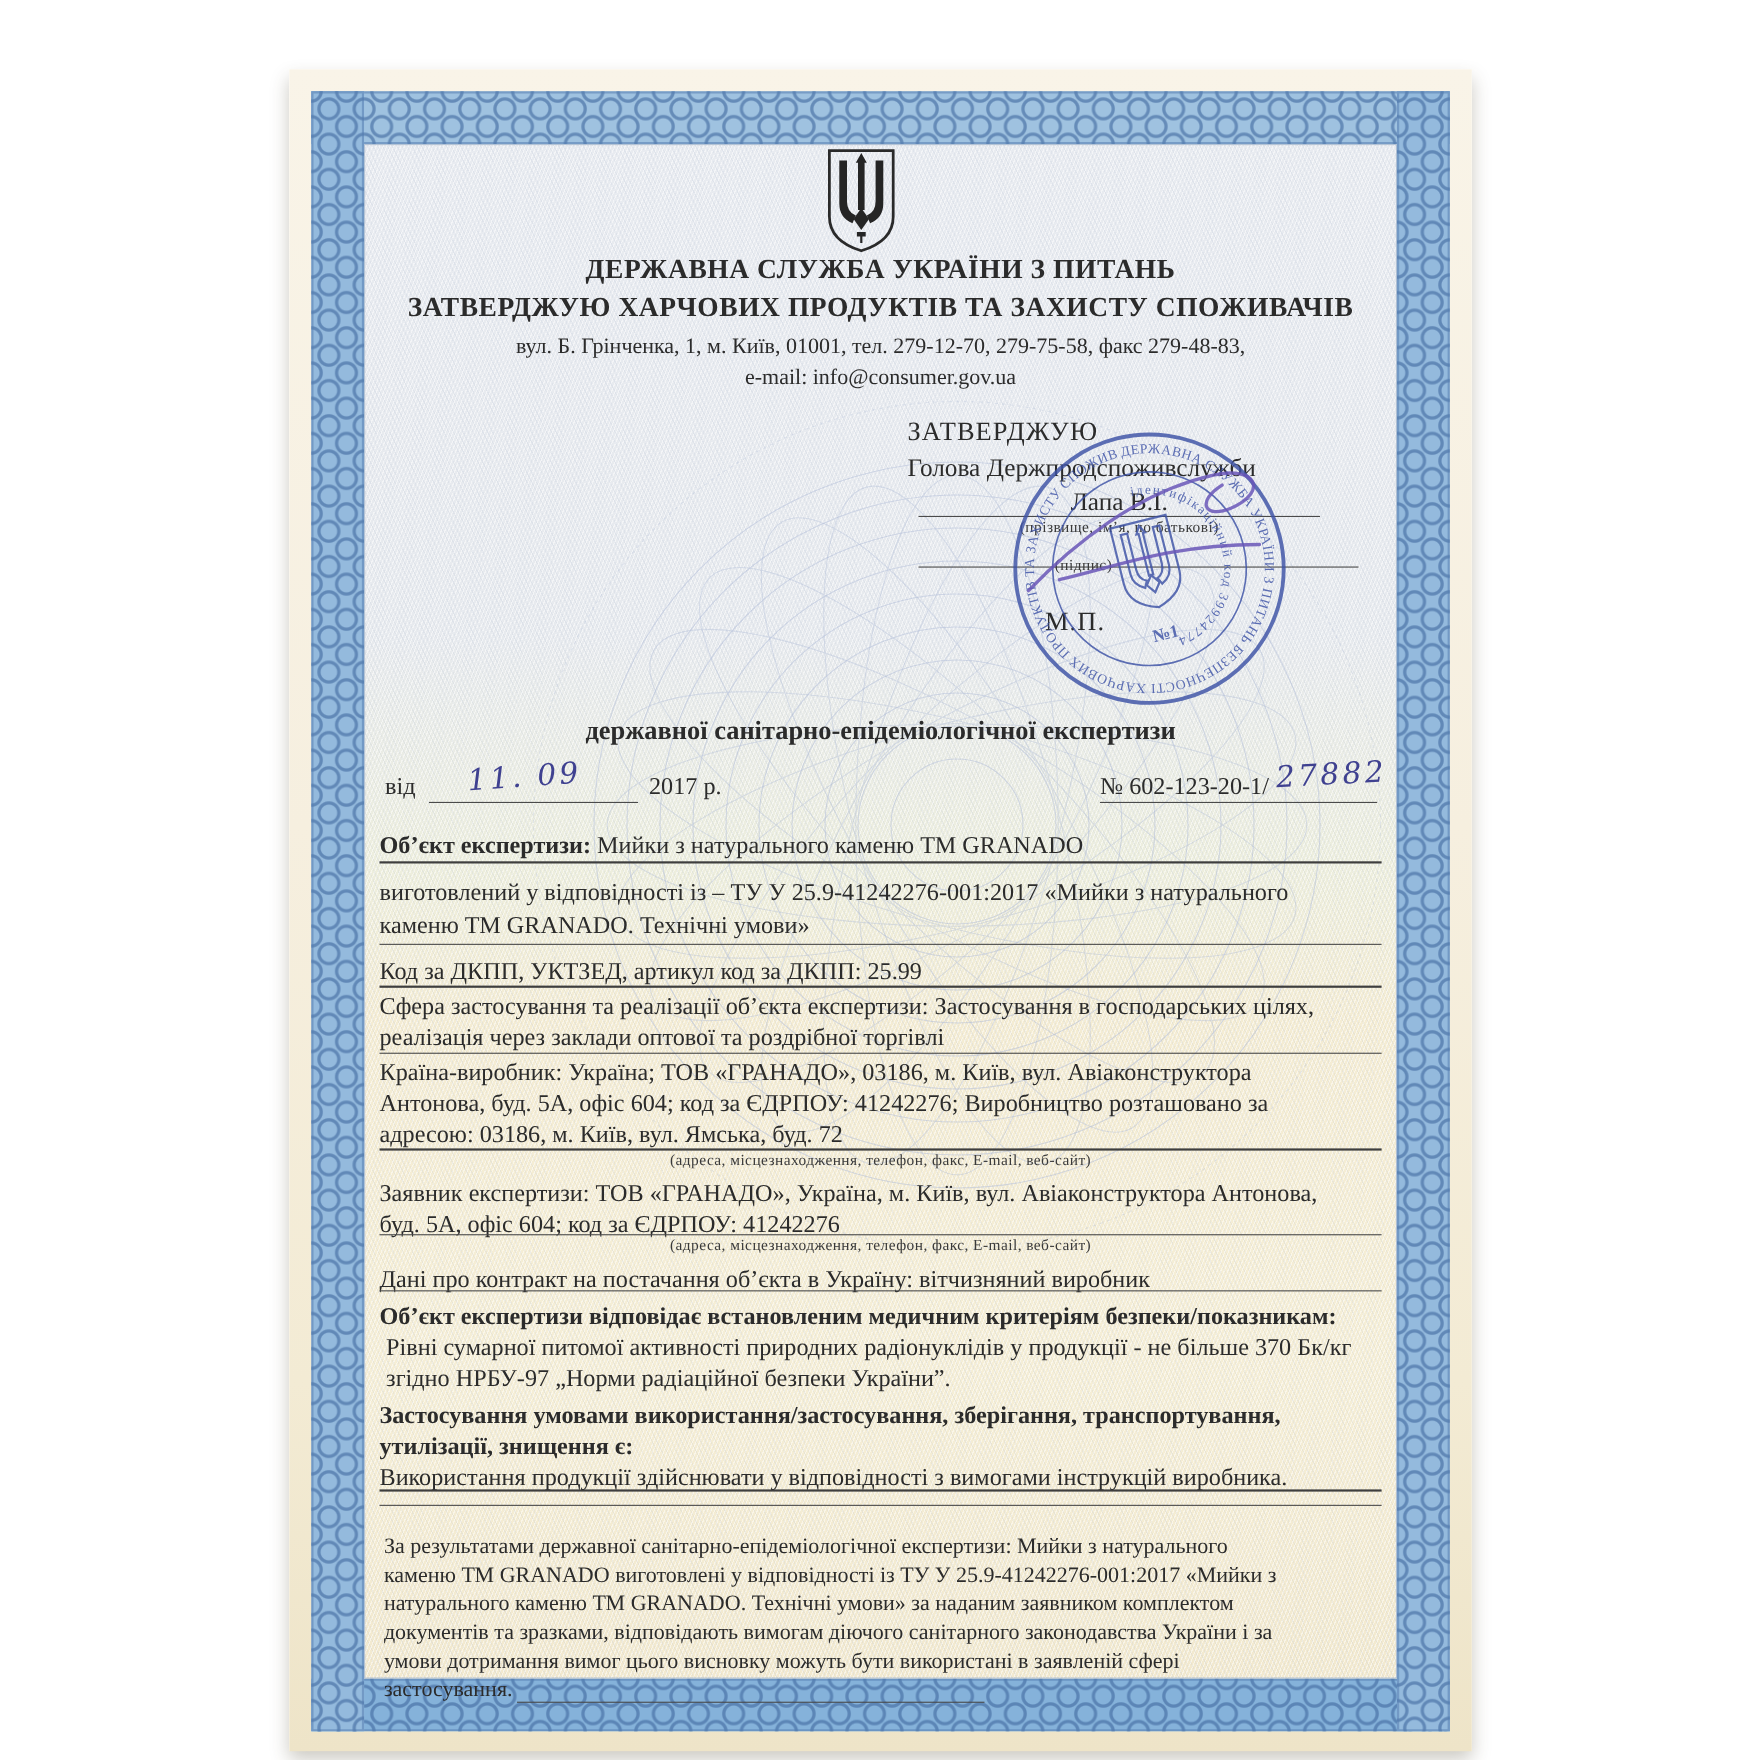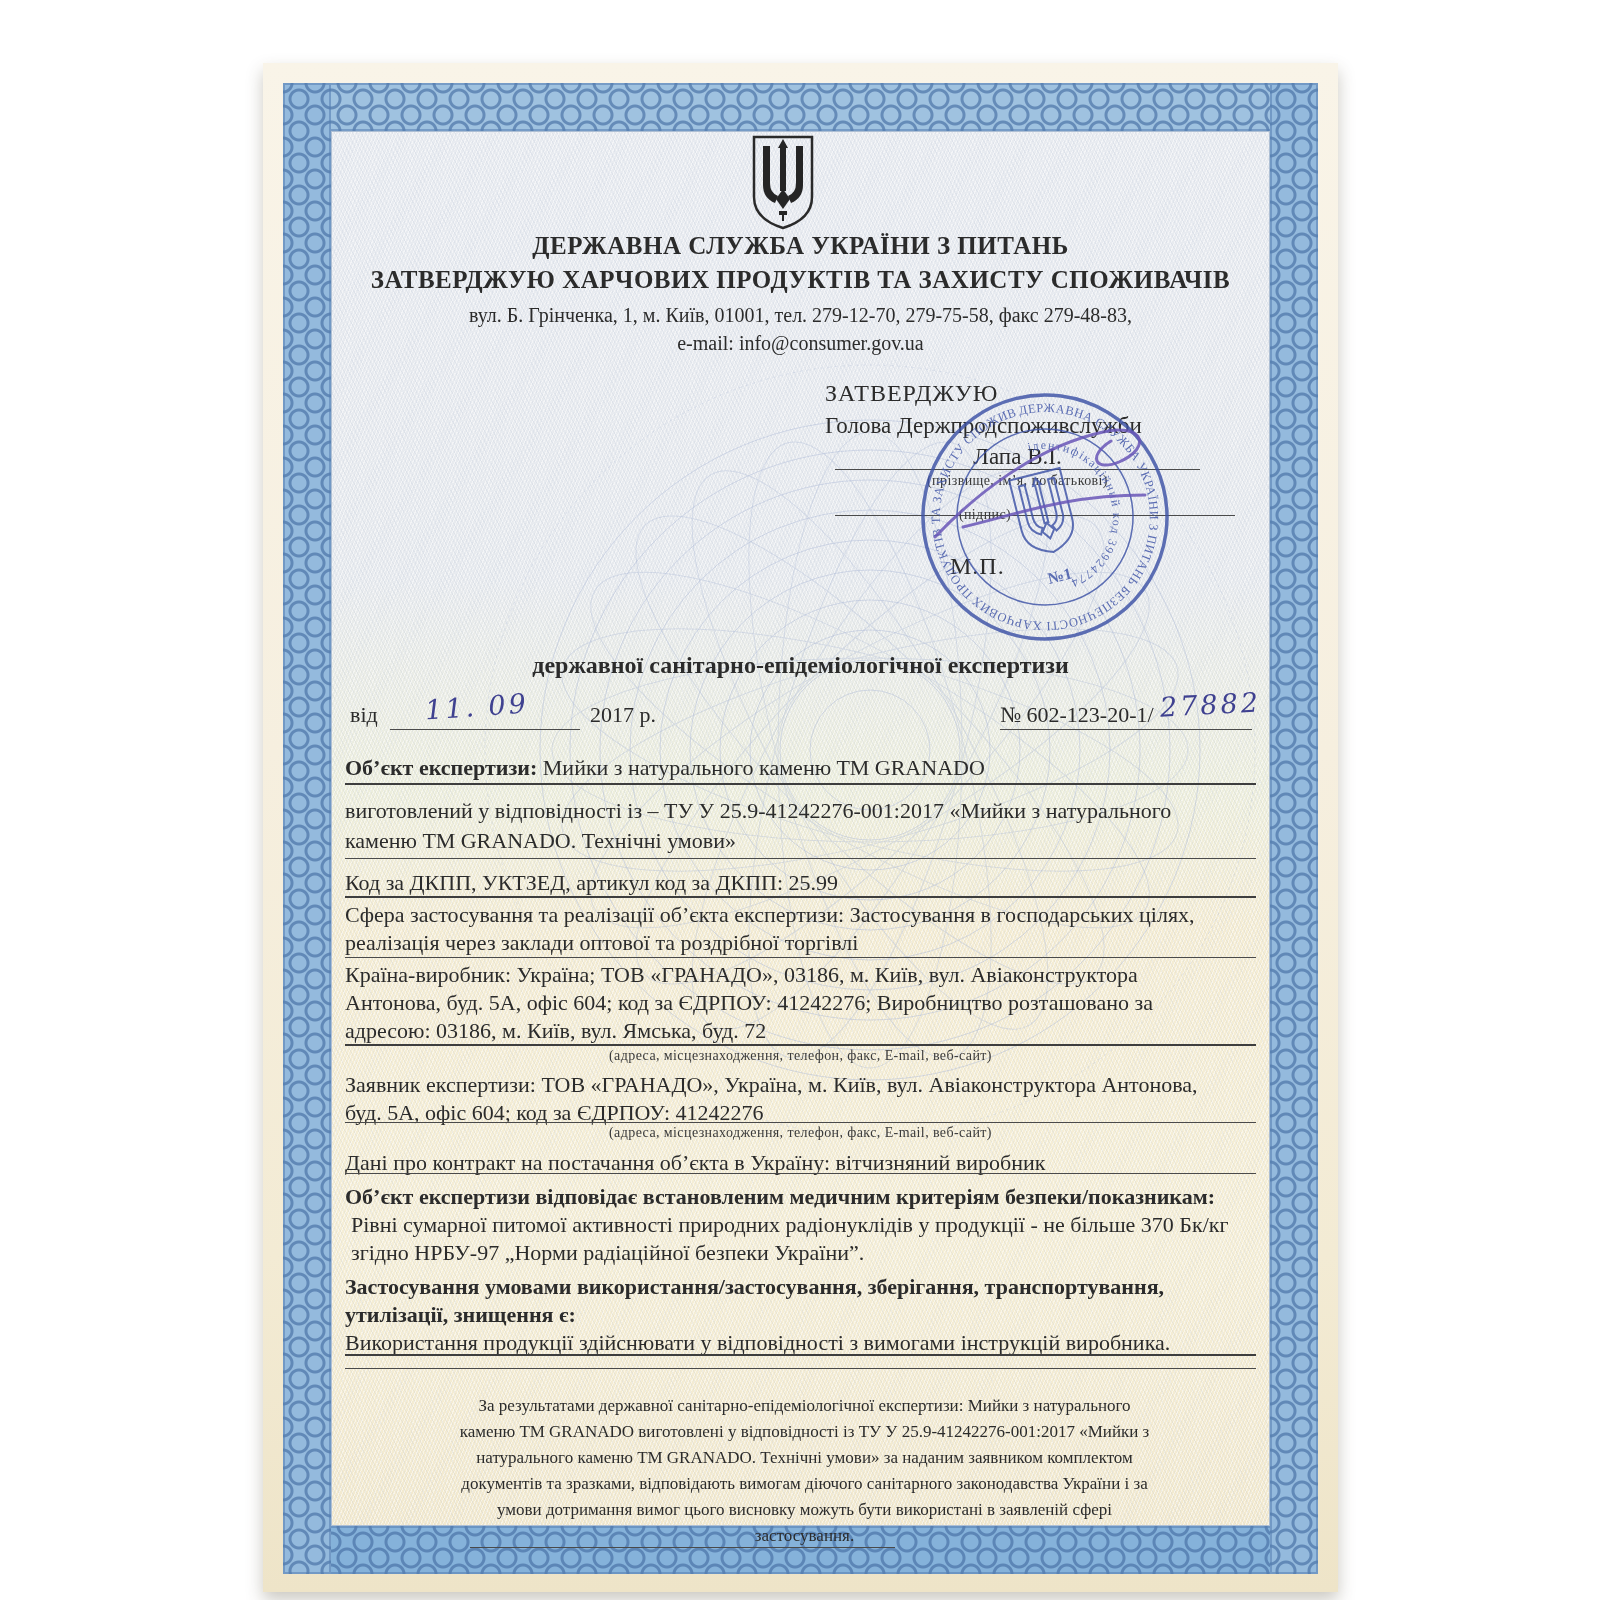--- a/index.html
+++ b/index.html
@@ -27,21 +27,21 @@
          background:repeating-linear-gradient(64deg,rgba(165,180,205,.14) 0 1px,rgba(0,0,0,0) 1px 4px);}
   .deco{position:absolute;left:0;top:0;pointer-events:none;}
   .ln{position:absolute;left:82px;width:911px;font-size:22px;line-height:26px;white-space:nowrap;}
   .center{text-align:center;}
   .b{font-weight:bold;}
   .sm{font-size:20px;}
   .rule{position:absolute;height:2px;background:#3e3e3e;}
   .thin{height:1px;background:#4a4a4a;}
   .cap{position:absolute;font-size:14px;color:#3a3a3a;white-space:nowrap;letter-spacing:.4px;}
   .hand{font-family:"DejaVu Serif",serif;font-style:italic;color:#3f4190;font-size:27px;letter-spacing:3px;}
-  .concl{font-size:17px;text-align:center;}
+  .concl{font-size:20px;}
   .u{}
   .hdr1{font-size:25px;letter-spacing:.5px;}
   .approve{font-size:24px;letter-spacing:1px;}
   .appr{font-size:23px;}
   .title-main{font-size:29px;letter-spacing:1px;}
   .title-sub{font-size:24px;}
 </style>
 </head>
 <body>
 

